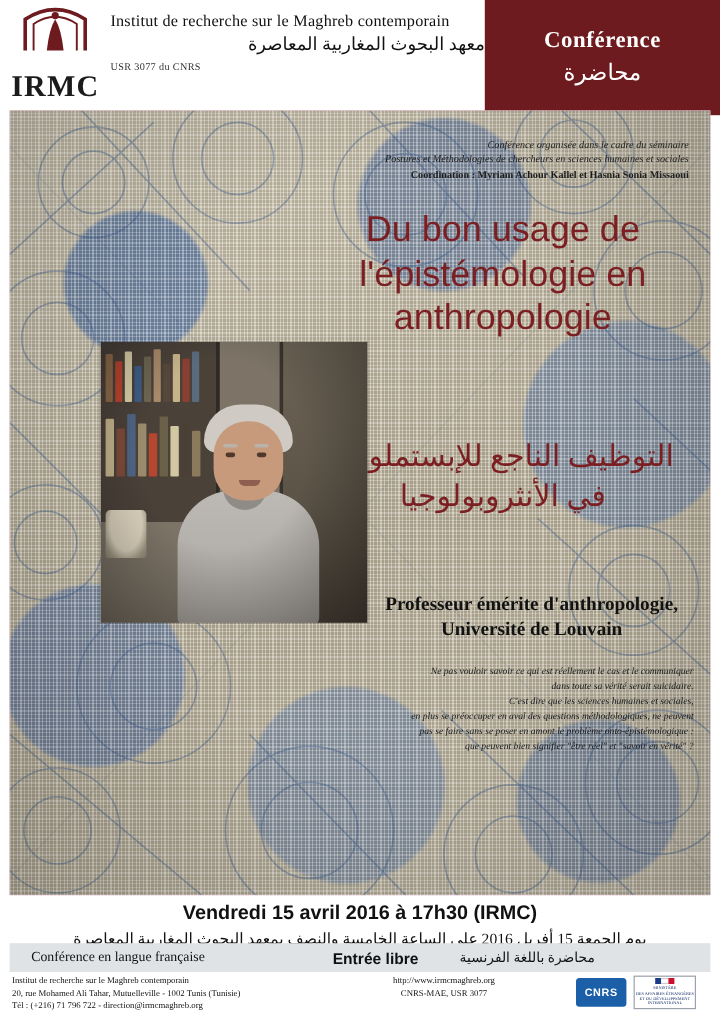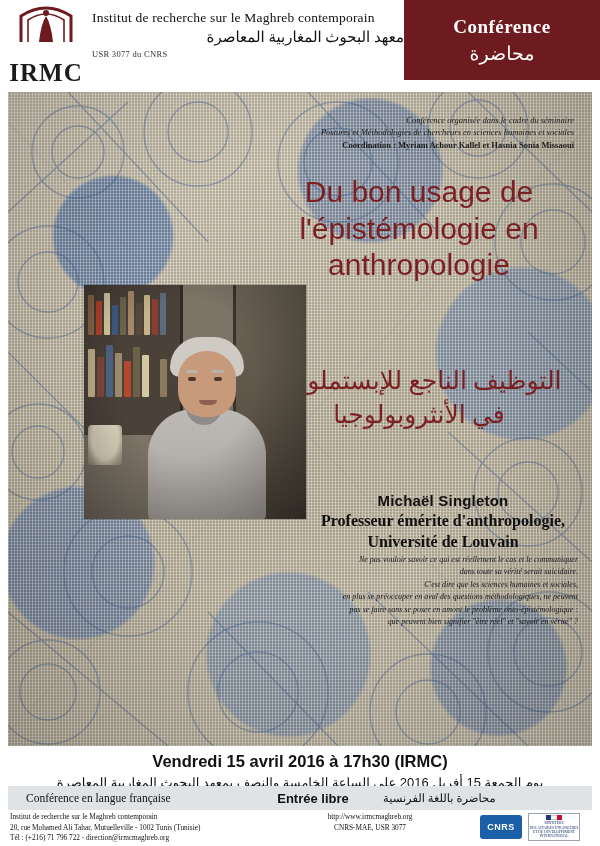--- a/index.html
+++ b/index.html
@@ -48,21 +48,21 @@
   }
   .h-line2{
     font-family:"Liberation Serif", serif;
     font-size:15px;color:#111;direction:rtl;margin-top:2px;letter-spacing:.3px;
   }
   .h-line3{
     font-family:"Liberation Serif", serif;
     font-size:8.5px;color:#333;margin-top:3px;letter-spacing:.3px;
   }
   .conf-badge{
-    width:196px;height:80px;
+    width:196px;height:96px;
     background:#6e1b1f;
     color:#fff;
     display:flex;flex-direction:column;align-items:center;justify-content:center;
     box-sizing:border-box;
   }
   .conf-fr{
     font-family:"Liberation Serif", serif;
     font-size:19px;font-weight:bold;letter-spacing:.5px;
   }
   .conf-ar{
@@ -217,21 +217,21 @@
 
   
   .date-block{
     position:absolute;left:0;top:752px;width:600px;text-align:center;
   }
   .date-fr{
     font-family:"Liberation Sans", sans-serif;
     font-size:16.5px;font-weight:bold;color:#111;
   }
   .date-ar{
-    font-family:Liberation Sans, sans-serif;
+    font-family:Liberation Serif, serif;
     font-size:13px;color:#111;direction:rtl;margin-top:4px;
   }
 
   
   .band{
     position:absolute;left:8px;top:786px;width:584px;height:24px;
     background:#dfe3e6;
     display:flex;align-items:center;
   }
   .band-fr{
@@ -361,21 +361,20 @@
       <div class="c-bold">Coordination : Myriam Achour Kallel et Hasnia Sonia Missaoui</div>
     </div>
 
     <div class="title-fr">Du bon usage de l'épistémologie en anthropologie</div>
     <div class="title-ar">
       <div>التوظيف الناجع للإبستملوجيا</div>
       <div>في الأنثروبولوجيا</div>
     </div>
 
     <div class="speaker">
-      <div class="speaker-name">Michaël Singleton</div>
       <div class="speaker-role">
         <div>Professeur émérite d'anthropologie,</div>
         <div>Université de Louvain</div>
       </div>
     </div>
 
     <div class="abstract">
       <div>Ne pas vouloir savoir ce qui est réellement le cas et le communiquer</div>
       <div>dans toute sa vérité serait suicidaire.</div>
       <div>C'est dire que les sciences humaines et sociales,</div>

